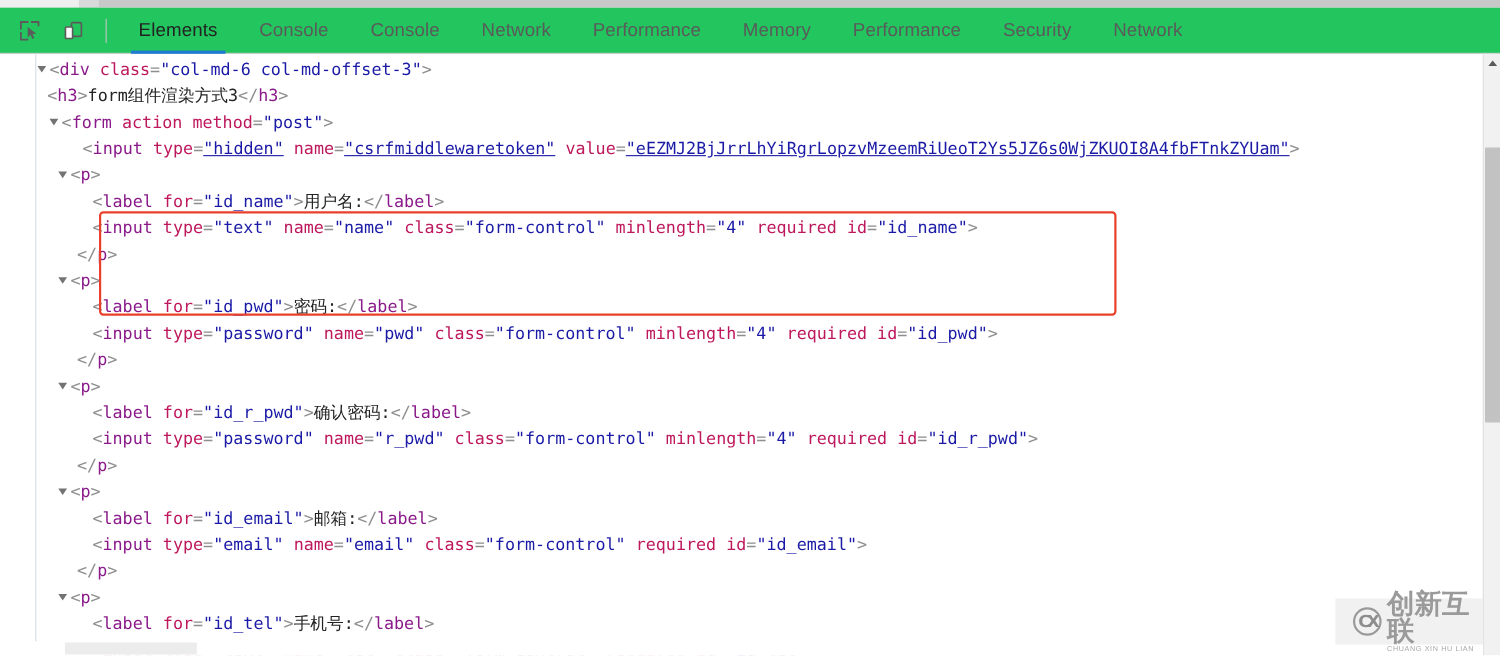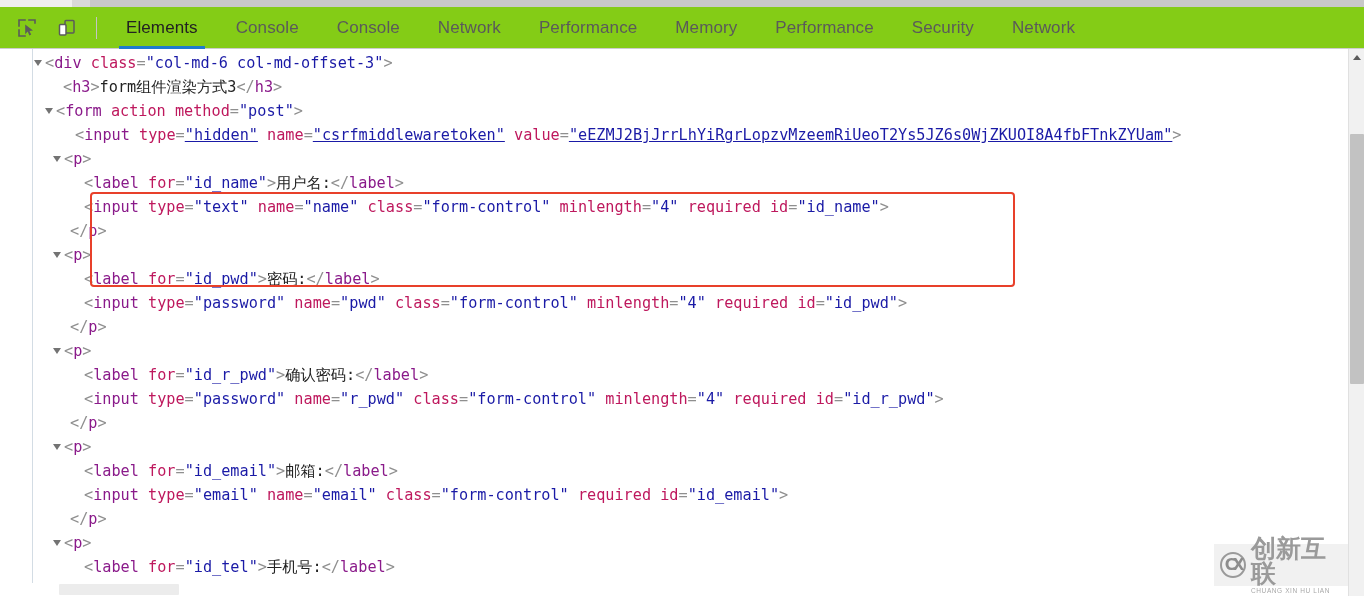--- a/index.html
+++ b/index.html
@@ -32,21 +32,21 @@
   .chrome-strip .chrome-tabstub {
     position: absolute; left: 72px; top: 0;
     width: 18px; height: 7px;
     background: #d9d9d9;
   }
 
   
   .toolbar {
     position: absolute; top: 7px; left: 0;
     width: 1364px; height: 42px;
-    background: #84cc16;
+    background: #22c55e;
     border-bottom: 1px solid #cdcdcd;
     display: flex;
     align-items: center;
   }
   .tool-btn {
     width: 34px; height: 30px;
     margin-left: 6px;
     display: flex; align-items: center; justify-content: center;
     cursor: pointer;
   }
@@ -194,21 +194,21 @@
 
   
   .watermark {
     position: absolute;
     right: 16px; bottom: 10px;
     width: 134px; height: 42px;
     background: rgba(237,237,237,.78);
     display: flex;
     align-items: center;
     z-index: 9;
-    padding-left: 4px;
+    padding-left: 14px;
   }
   .wm-logo {
     width: 30px; height: 30px;
     flex: 0 0 30px;
     position: relative;
   }
   .wm-logo .ring {
     position: absolute; inset: 2px;
     border: 2.5px solid #9a9a9a;
     border-radius: 50%;
@@ -295,21 +295,21 @@
       <div class="tab">
         <span>Network</span>
       </div>
     </div>
   </div>
 
   <div class="panel">
     <div class="gutter"></div>
     <div class="tree" id="tree">
         <div class="row" style="padding-left: 0px;"><span class="tri open"></span><span class="punct">&lt;</span><span class="tag">div</span><span class="punct"> </span><span class="attr">class</span><span class="punct">=</span><span class="val">"col-md-6 col-md-offset-3"</span><span class="punct">&gt;</span></div>
-        <div class="row" style="padding-left: 20px;"><span class="tri-slot"></span><span class="punct">&lt;</span><span class="tag">h3</span><span class="punct">&gt;</span><span class="txt">form组件渲染方式3</span><span class="punct">&lt;/</span><span class="tag">h3</span><span class="punct">&gt;</span></div>
+        <div class="row" style=""><span class="tri-slot"></span><span class="punct">&lt;</span><span class="tag">h3</span><span class="punct">&gt;</span><span class="txt">form组件渲染方式3</span><span class="punct">&lt;/</span><span class="tag">h3</span><span class="punct">&gt;</span></div>
         <div class="row" style="padding-left: 11px;"><span class="tri open"></span><span class="punct">&lt;</span><span class="tag">form</span><span class="punct"> </span><span class="attr">action</span><span class="punct"> </span><span class="attr">method</span><span class="punct">=</span><span class="val">"post"</span><span class="punct">&gt;</span></div>
         <div class="row" style="padding-left: 32px;"><span class="tri-slot"></span><span class="punct">&lt;</span><span class="tag">input</span><span class="punct"> </span><span class="attr">type</span><span class="punct">=</span><span class="val-u">"hidden"</span><span class="punct"> </span><span class="attr">name</span><span class="punct">=</span><span class="val-u">"csrfmiddlewaretoken"</span><span class="punct"> </span><span class="attr">value</span><span class="punct">=</span><span class="val-u">"eEZMJ2BjJrrLhYiRgrLopzvMzeemRiUeoT2Ys5JZ6s0WjZKUOI8A4fbFTnkZYUam"</span><span class="punct">&gt;</span></div>
         <div class="row" style="padding-left: 19px;"><span class="tri open"></span><span class="punct">&lt;</span><span class="tag">p</span><span class="punct">&gt;</span></div>
         <div class="row" style="padding-left: 41px;"><span class="tri-slot"></span><span class="punct">&lt;</span><span class="tag">label</span><span class="punct"> </span><span class="attr">for</span><span class="punct">=</span><span class="val">"id_name"</span><span class="punct">&gt;</span><span class="txt">用户名:</span><span class="punct">&lt;/</span><span class="tag">label</span><span class="punct">&gt;</span></div>
         <div class="row" style="padding-left: 41px;"><span class="tri-slot"></span><span class="punct">&lt;</span><span class="tag">input</span><span class="punct"> </span><span class="attr">type</span><span class="punct">=</span><span class="val">"text"</span><span class="punct"> </span><span class="attr">name</span><span class="punct">=</span><span class="val">"name"</span><span class="punct"> </span><span class="attr">class</span><span class="punct">=</span><span class="val">"form-control"</span><span class="punct"> </span><span class="attr">minlength</span><span class="punct">=</span><span class="val">"4"</span><span class="punct"> </span><span class="attr">required</span><span class="punct"> </span><span class="attr">id</span><span class="punct">=</span><span class="val">"id_name"</span><span class="punct">&gt;</span></div>
         <div class="row" style="padding-left: 27px;"><span class="tri-slot"></span><span class="punct">&lt;/</span><span class="tag">p</span><span class="punct">&gt;</span></div>
         <div class="row" style="padding-left: 19px;"><span class="tri open"></span><span class="punct">&lt;</span><span class="tag">p</span><span class="punct">&gt;</span></div>
         <div class="row" style="padding-left: 41px;"><span class="tri-slot"></span><span class="punct">&lt;</span><span class="tag">label</span><span class="punct"> </span><span class="attr">for</span><span class="punct">=</span><span class="val">"id_pwd"</span><span class="punct">&gt;</span><span class="txt">密码:</span><span class="punct">&lt;/</span><span class="tag">label</span><span class="punct">&gt;</span></div>
         <div class="row" style="padding-left: 41px;"><span class="tri-slot"></span><span class="punct">&lt;</span><span class="tag">input</span><span class="punct"> </span><span class="attr">type</span><span class="punct">=</span><span class="val">"password"</span><span class="punct"> </span><span class="attr">name</span><span class="punct">=</span><span class="val">"pwd"</span><span class="punct"> </span><span class="attr">class</span><span class="punct">=</span><span class="val">"form-control"</span><span class="punct"> </span><span class="attr">minlength</span><span class="punct">=</span><span class="val">"4"</span><span class="punct"> </span><span class="attr">required</span><span class="punct"> </span><span class="attr">id</span><span class="punct">=</span><span class="val">"id_pwd"</span><span class="punct">&gt;</span></div>
         <div class="row" style="padding-left: 27px;"><span class="tri-slot"></span><span class="punct">&lt;/</span><span class="tag">p</span><span class="punct">&gt;</span></div>

